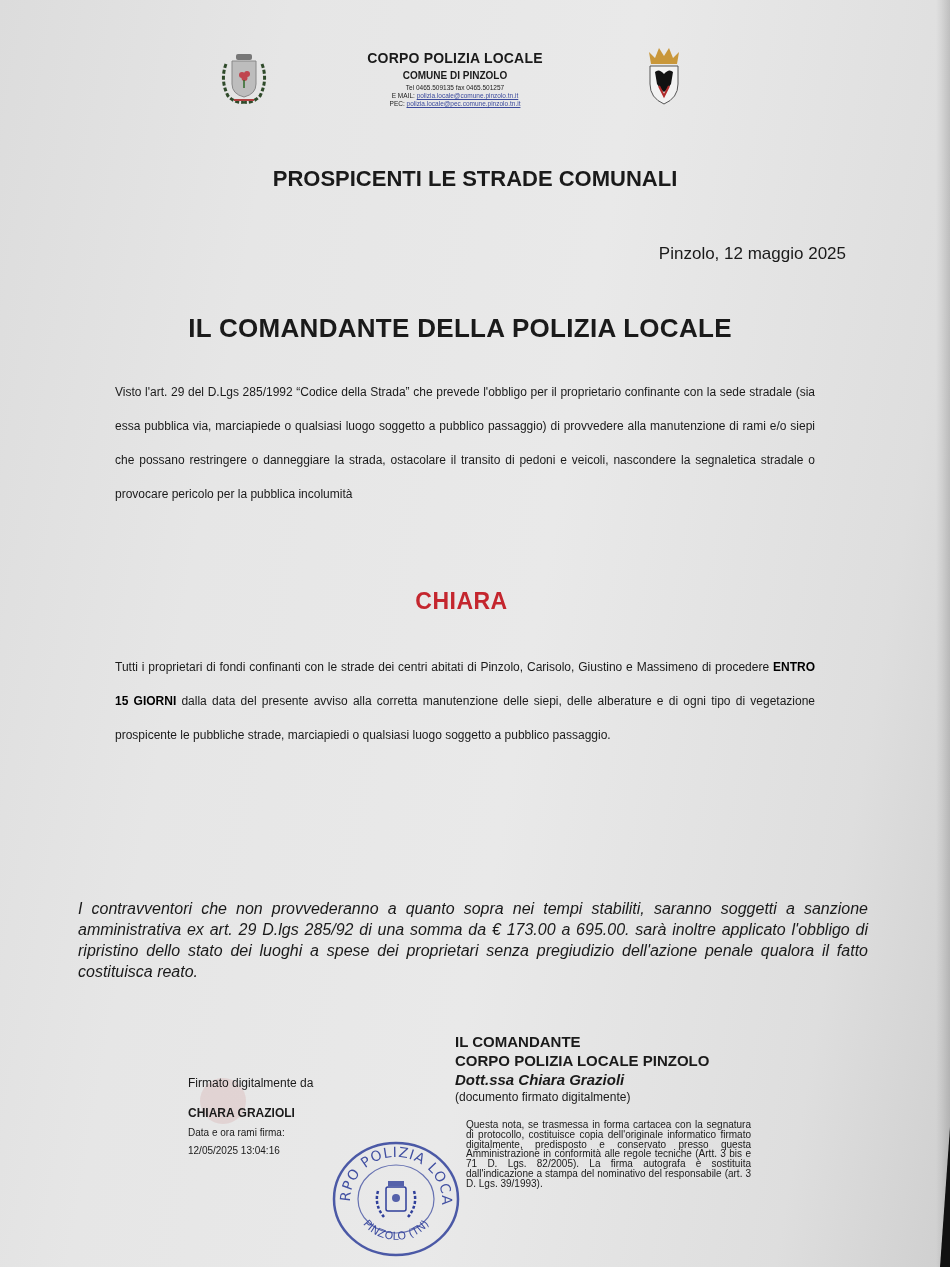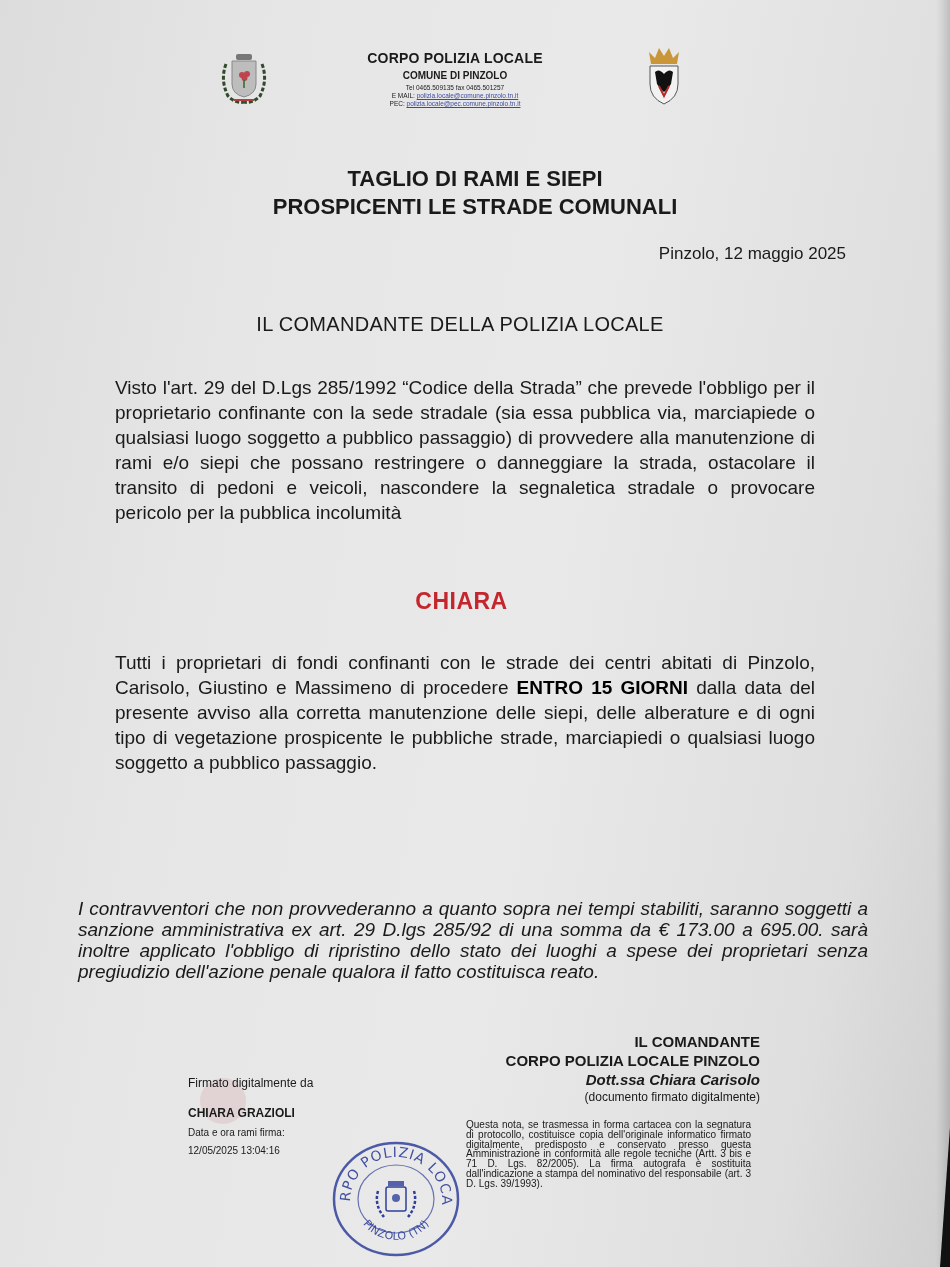--- a/index.html
+++ b/index.html
@@ -13,28 +13,28 @@
   .crest-left{position:absolute;left:218px;top:50px;width:52px;height:56px;}
   .crest-right{position:absolute;left:645px;top:44px;width:38px;height:62px;}
   .org{position:absolute;left:300px;top:50px;width:310px;text-align:center;}
   .org .l1{font-size:14px;font-weight:bold;letter-spacing:0.2px;}
   .org .l2{font-size:10px;font-weight:bold;margin-top:4px;}
   .org .l3{font-size:6.5px;margin-top:3px;}
   .org .l4,.org .l5{font-size:6.5px;margin-top:1px;}
   .org .link{color:#3b4a9c;text-decoration:underline;}
   .title{position:absolute;left:150px;width:650px;text-align:center;font-weight:bold;font-size:22px;line-height:28px;top:165px;}
   .date{position:absolute;right:104px;top:244px;font-size:17px;}
-  .commander{position:absolute;left:150px;width:620px;text-align:center;top:313px;font-size:20px;font-weight:normal;letter-spacing:0.3px;}
-  .para{position:absolute;left:115px;width:700px;font-size:19px;line-height:25px;text-align:justify;}
+  .commander{position:absolute;left:150px;width:620px;text-align:center;top:313px;font-size:26px;font-weight:bold;letter-spacing:0.3px;}
+  .para{position:absolute;left:115px;width:700px;font-size:12px;line-height:34px;text-align:justify;}
   .p1{top:375px;}
   .avvisa{position:absolute;left:0;width:923px;text-align:center;top:588px;color:#c4262e;font-weight:bold;font-size:23px;letter-spacing:0.5px;}
   .p2{top:650px;}
   .red{color:#000000;font-weight:bold;}
-  .sanz{position:absolute;left:78px;width:790px;top:898px;font-size:19px;line-height:21px;font-style:italic;text-align:justify;}
-  .sig-right{position:absolute;left:455px;width:305px;top:1032px;text-align:right;}
+  .sanz{position:absolute;left:78px;width:790px;top:898px;font-size:16px;line-height:21px;font-style:italic;text-align:justify;}
+  .sig-right{position:absolute;left:455px;width:305px;top:1032px;text-align:left;}
   .sig-right .a{font-weight:bold;font-size:15px;line-height:19px;}
   .sig-right .n{font-weight:bold;font-style:italic;font-size:15px;line-height:19px;}
   .sig-right .d{font-size:12px;line-height:16px;}
   .note{position:absolute;left:466px;width:285px;top:1120px;font-size:10px;line-height:9.8px;text-align:justify;}
   .sig-left{position:absolute;left:188px;top:1076px;}
   .sig-left .f{font-size:12px;}
   .sig-left .nm{font-size:12px;font-weight:bold;margin-top:16px;}
   .sig-left .dt{font-size:10px;line-height:10px;margin-top:8px;}
   .faint-stamp{position:absolute;left:200px;top:1078px;width:46px;height:46px;border-radius:50%;background:rgba(200,120,120,0.18);}
   .stamp{position:absolute;left:328px;top:1135px;width:136px;height:124px;}
@@ -70,42 +70,41 @@
 <div class="crest-right">
   <svg width="38" height="62" viewBox="0 0 38 62">
     <path d="M4 8 L10 14 L14 4 L19 12 L24 4 L28 14 L34 8 L32 20 H6 Z" fill="#c9973a"></path>
     <path d="M5 22 H33 V40 Q33 54 19 60 Q5 54 5 40 Z" fill="#f2f2f2" stroke="#555" stroke-width="1"></path>
     <path d="M10 28 Q14 24 19 30 Q24 24 28 28 L26 40 Q22 46 19 48 Q16 46 12 40 Z" fill="#111"></path>
     <path d="M14 42 L19 52 L24 42" stroke="#b02a2a" stroke-width="2" fill="none"></path>
   </svg>
 </div>
 
 <div class="title">
-  <div>TAGLIO DI RAMI E SIEPI</div>
   <div>PROSPICENTI LE STRADE COMUNALI</div>
 </div>
 
 <div class="date">Pinzolo, 12 maggio 2025</div>
 
 <div class="commander">IL COMANDANTE DELLA POLIZIA LOCALE</div>
 
 <div class="para p1">Visto l'art. 29 del D.Lgs 285/1992 “Codice della Strada” che prevede l'obbligo per il proprietario confinante con la sede stradale (sia essa pubblica via, marciapiede o qualsiasi luogo soggetto a pubblico passaggio) di provvedere alla manutenzione di rami e/o siepi che possano restringere o danneggiare la strada, ostacolare il transito di pedoni e veicoli, nascondere la segnaletica stradale o provocare pericolo per la pubblica incolumità</div>
 
 <div class="avvisa">CHIARA</div>
 
 <div class="para p2">
   <span>Tutti i proprietari di fondi confinanti con le strade dei centri abitati di Pinzolo, Carisolo, Giustino e Massimeno di procedere </span><span class="red">ENTRO 15 GIORNI</span><span> dalla data del presente avviso alla corretta manutenzione delle siepi, delle alberature e di ogni tipo di vegetazione prospicente le pubbliche strade, marciapiedi o qualsiasi luogo soggetto a pubblico passaggio.</span><br>
 </div>
 
 <div class="sanz">I contravventori che non provvederanno a quanto sopra nei tempi stabiliti, saranno soggetti a sanzione amministrativa ex art. 29 D.lgs 285/92 di una somma da € 173.00 a 695.00. sarà inoltre applicato l'obbligo di ripristino dello stato dei luoghi a spese dei proprietari senza pregiudizio dell'azione penale qualora il fatto costituisca reato.</div>
 
 <div class="sig-right">
   <div class="a">IL COMANDANTE</div>
   <div class="a">CORPO POLIZIA LOCALE PINZOLO</div>
-  <div class="n">Dott.ssa Chiara Carisolo</div>
+  <div class="n">Dott.ssa Chiara Grazioli</div>
   <div class="d">(documento firmato digitalmente)</div>
 </div>
 <div class="note">Questa nota, se trasmessa in forma cartacea con la segnatura di protocollo, costituisce copia dell'originale informatico firmato digitalmente, predisposto e conservato presso questa Amministrazione in conformità alle regole tecniche (Artt. 3 bis e 71 D. Lgs. 82/2005). La firma autografa è sostituita dall'indicazione a stampa del nominativo del responsabile (art. 3 D. Lgs. 39/1993).</div>
 
 <div class="faint-stamp"></div>
 <div class="sig-left">
   <div class="f">Firmato digitalmente da</div>
   <div class="nm">CHIARA GRAZIOLI</div>
   <div class="dt">Data e ora rami firma:</div>
   <div class="dt">12/05/2025 13:04:16</div>

